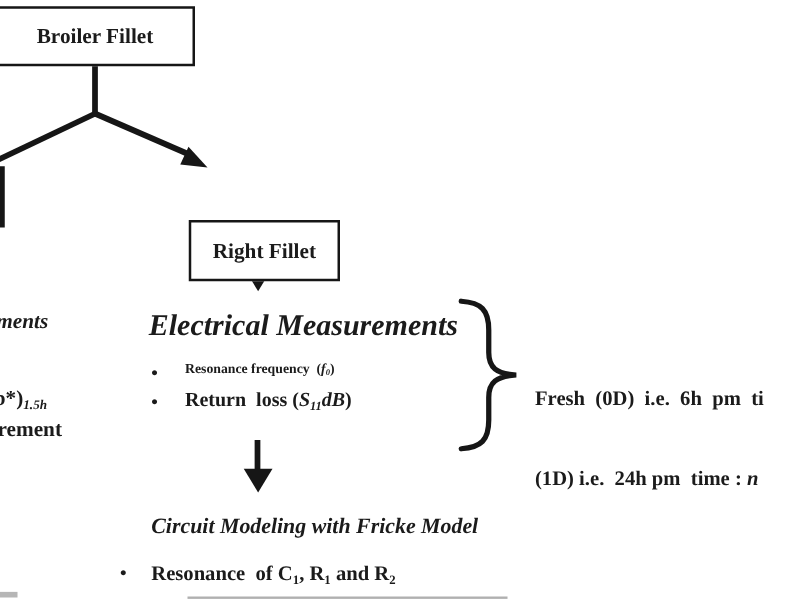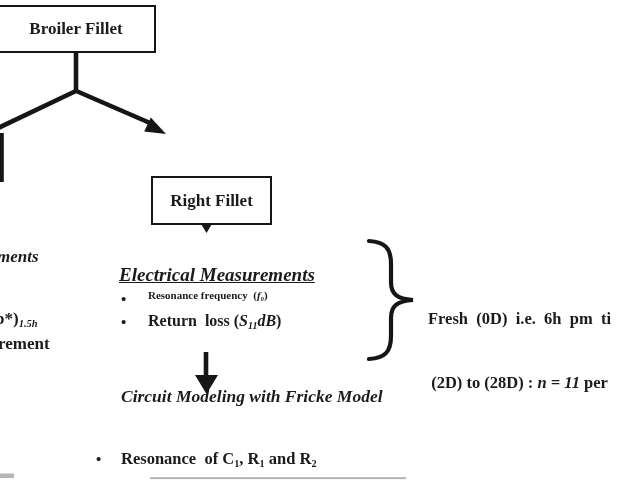--- a/index.html
+++ b/index.html
@@ -13,21 +13,21 @@
     position:absolute;white-space:pre;color:#1b1b1b;font-weight:bold;
     font-family:"Liberation Serif","DejaVu Serif",serif;z-index:2;
   }
   .it{font-style:italic;}
   .sb{font-size:0.62em;vertical-align:-0.32em;}
   .box{
     position:absolute;z-index:2;background:#ffffff;border:2.5px solid #161616;
     display:flex;align-items:center;justify-content:center;
     font-weight:bold;font-size:17px;color:#1b1b1b;
   }
-  .note-line{line-height:23.8px;text-align:center;}
+  .note-line{line-height:23.8px;}
   .bullet{font-size:15px;}
 </style>
 </head>
 <body>
 
 <svg class="svg-layer" viewBox="0 0 640 480">
   <g stroke="#161616" stroke-width="4.6" fill="none">
     <path d="M76,47 L76,92"></path>
     <path d="M78,90 L-6,130"></path>
     <path d="M74,90 L150,123"></path>
@@ -50,29 +50,29 @@
 <div class="box" style="left:151px;top:140px;width:117px;height:45px;margin-top:36px;">
   <span>Right Fillet</span>
 </div>
 
 <div class="t it" style="left:-3px;top:247px;font-size:17px;">ments</div>
 
 <div class="t" style="left:-5px;top:309px;font-size:17px;"><span>b*)</span><span class="sb it">1.5h</span></div>
 
 <div class="t" style="left:-2px;top:334px;font-size:17px;">rement</div>
 
-<div class="t it" style="left:119px;top:264px;font-size:19px;text-decoration:underline;">Electrical Measurements</div>
+<div class="t it" style="left:119px;top:248px;font-size:24px;">Electrical Measurements</div>
 
 <div class="t bullet" style="left:121px;top:291px;">•</div>
 <div class="t" style="left:148px;top:289px;font-size:11px;"><span>Resonance frequency  (</span><span class="it">f</span><span class="sb it">0</span><span>)</span></div>
 
 <div class="t bullet" style="left:121px;top:314px;">•</div>
 <div class="t" style="left:148px;top:312px;font-size:16px;"><span>Return  loss (</span><span class="it">S</span><span class="sb it">11</span><span class="it">dB</span><span>)</span></div>
 
 <div class="t" style="left:428px;top:267px;font-size:16.5px;">
   <div class="note-line">Fresh  (0D)  i.e.  6h  pm  ti</div>
-  <div class="note-line"><span>(2D) to (28D) : </span><span class="it">n = 11</span><span> per</span></div>
+  <div class="note-line"><span>(1D) i.e.  24h pm  time : </span><span class="it">n</span></div>
 </div>
 
-<div class="t it" style="left:121px;top:386px;font-size:17.5px;">Circuit Modeling with Fricke Model</div>
+<div class="t it" style="left:121px;top:410px;font-size:17.5px;">Circuit Modeling with Fricke Model</div>
 
 <div class="t bullet" style="left:96px;top:451px;">•</div>
 <div class="t" style="left:121px;top:449px;font-size:16.5px;"><span>Resonance  of C</span><span class="sb">1</span><span>, R</span><span class="sb">1</span><span> and R</span><span class="sb">2</span></div>
 
 </body></html>

